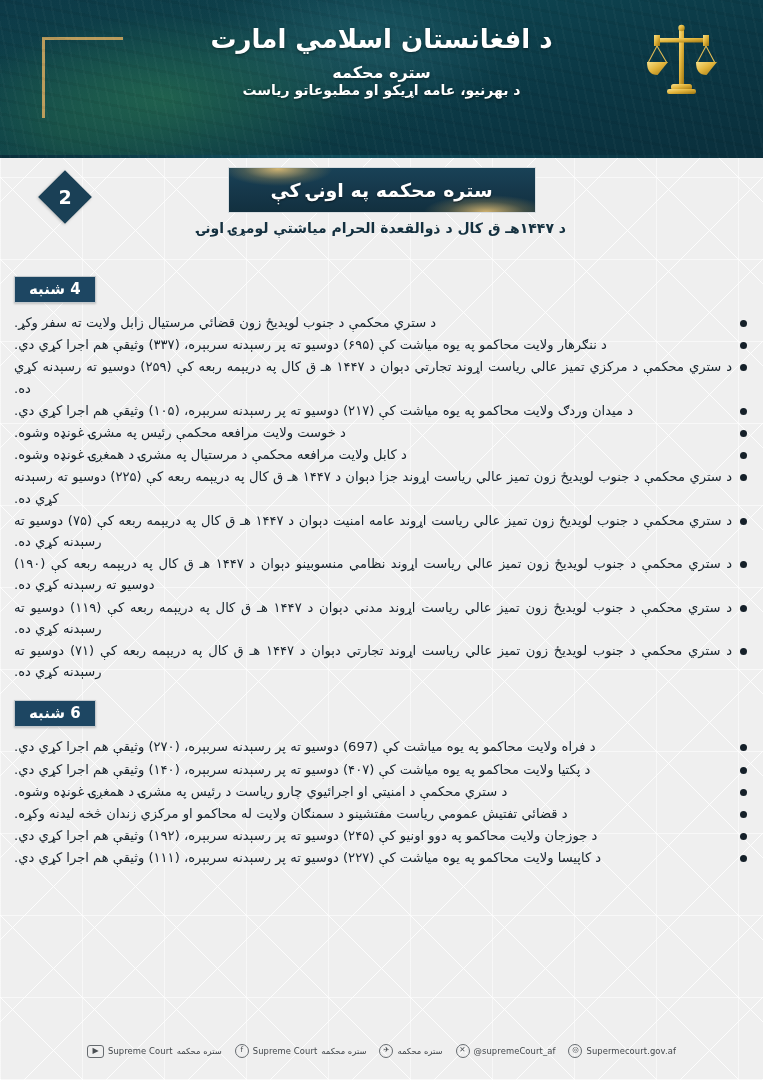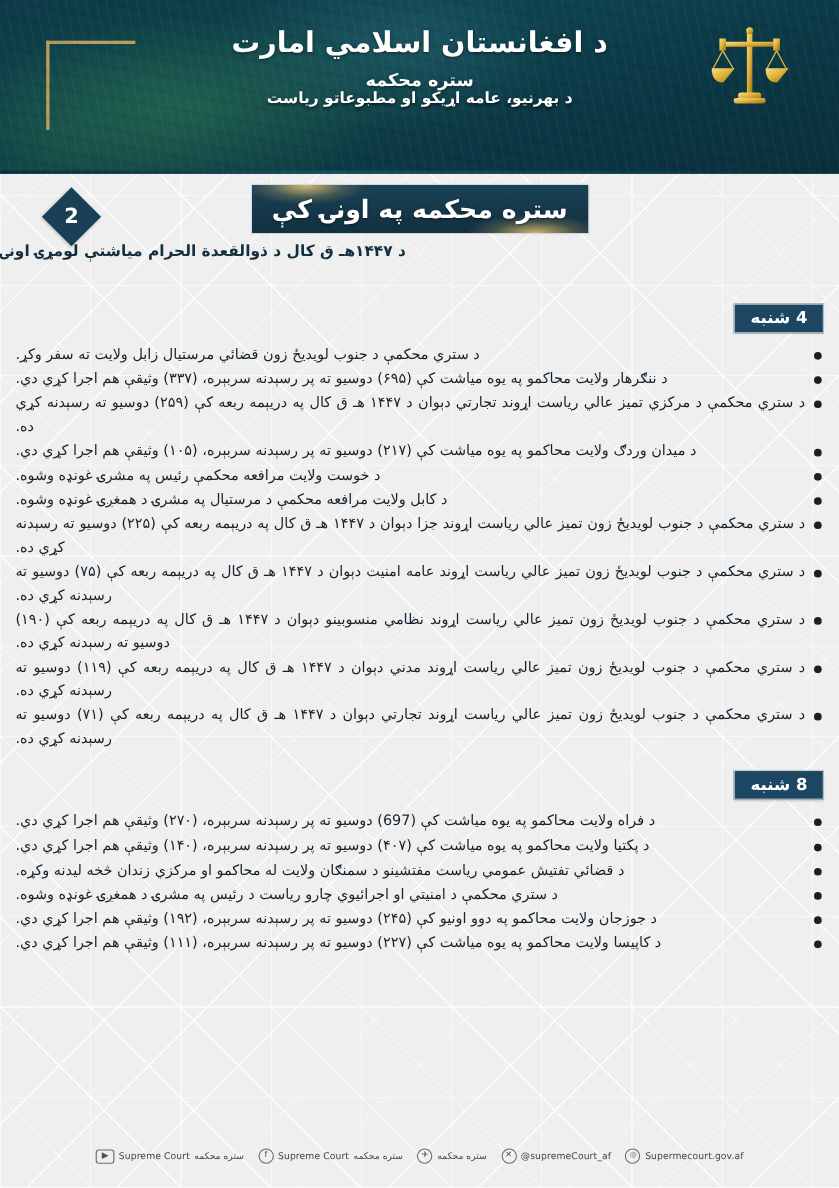--- a/index.html
+++ b/index.html
@@ -143,44 +143,44 @@
       radial-gradient(ellipse 80px 22px at 84% 100%, rgba(240,200,120,0.85) 0%, rgba(210,170,90,0.25) 48%, rgba(20,60,80,0) 78%),
       linear-gradient(180deg, #194257 0%, #16384b 50%, #12303f 100%);
     border: 1px solid #d8dde0;
     box-sizing: border-box;
     display: flex;
     align-items: center;
     justify-content: center;
   }
   .title-banner-text {
     color: #ffffff;
-    font-size: 23px;
+    font-size: 19px;
     font-weight: bold;
     direction: rtl;
     text-shadow: 0 1px 2px rgba(0,0,0,0.55);
   }
   .title-sub {
     position: absolute;
     left: 0; right: 0;
     top: 62px;
-    text-align: left;
+    text-align: center;
     color: #14303f;
     font-size: 14px;
     font-weight: bold;
     direction: rtl;
   }
 
   
   .content {
     padding: 0 14px;
     box-sizing: border-box;
   }
   .day-head {
     display: flex;
-    justify-content: flex-start;
+    justify-content: flex-end;
     margin-bottom: 9px;
   }
   .day-badge {
     background: #1d4662;
     border: 1px solid #c3c9cd;
     color: #ffffff;
     font-size: 15px;
     font-weight: bold;
     padding: 3px 14px 4px 14px;
     direction: rtl;
@@ -324,27 +324,27 @@
         <li>د ستري محکمې د جنوب لویدیځ زون تمیز عالي ریاست اړوند نظامي منسوبینو دېوان د ۱۴۴۷ هـ ق کال په دریېمه ربعه کې (۱۹۰) دوسیو ته رسېدنه کړي ده.</li>
         <li>د ستري محکمې د جنوب لویدیځ زون تمیز عالي ریاست اړوند مدني دېوان د ۱۴۴۷ هـ ق کال په دریېمه ربعه کې (۱۱۹) دوسیو ته رسېدنه کړي ده.</li>
         <li>د ستري محکمې د جنوب لویدیځ زون تمیز عالي ریاست اړوند تجارتي دېوان د ۱۴۴۷ هـ ق کال په دریېمه ربعه کې (۷۱) دوسیو ته رسېدنه کړي ده.</li>
       </ul>
     </div>
 
     <div class="section-gap"></div>
 
     <div>
       <div class="day-head">
-        <div class="day-badge">8 شنبه</div>
+        <div class="day-badge">6 شنبه</div>
       </div>
       <ul class="bullet-list">
         <li>د فراه ولایت محاکمو په یوه میاشت کې (697) دوسیو ته پر رسېدنه سربېره، (۲۷۰) وثیقې هم اجرا کړي دي.</li>
         <li>د پکتیا ولایت محاکمو په یوه میاشت کې (۴۰۷) دوسیو ته پر رسېدنه سربېره، (۱۴۰) وثیقې هم اجرا کړي دي.</li>
+        <li>د ستري محکمې د امنیتي او اجرائیوي چارو ریاست د رئیس په مشرۍ د همغږۍ غونډه وشوه.</li>
         <li>د قضائي تفتیش عمومي ریاست مفتشینو د سمنګان ولایت له محاکمو او مرکزي زندان څخه لیدنه وکړه.</li>
-        <li>د ستري محکمې د امنیتي او اجرائیوي چارو ریاست د رئیس په مشرۍ د همغږۍ غونډه وشوه.</li>
         <li>د جوزجان ولایت محاکمو په دوو اونیو کې (۲۴۵) دوسیو ته پر رسېدنه سربېره، (۱۹۲) وثیقې هم اجرا کړي دي.</li>
         <li>د کاپیسا ولایت محاکمو په یوه میاشت کې (۲۲۷) دوسیو ته پر رسېدنه سربېره، (۱۱۱) وثیقې هم اجرا کړي دي.</li>
       </ul>
     </div>
 
   </div>
 
   <div class="footer">
 
     <div class="foot-item">

